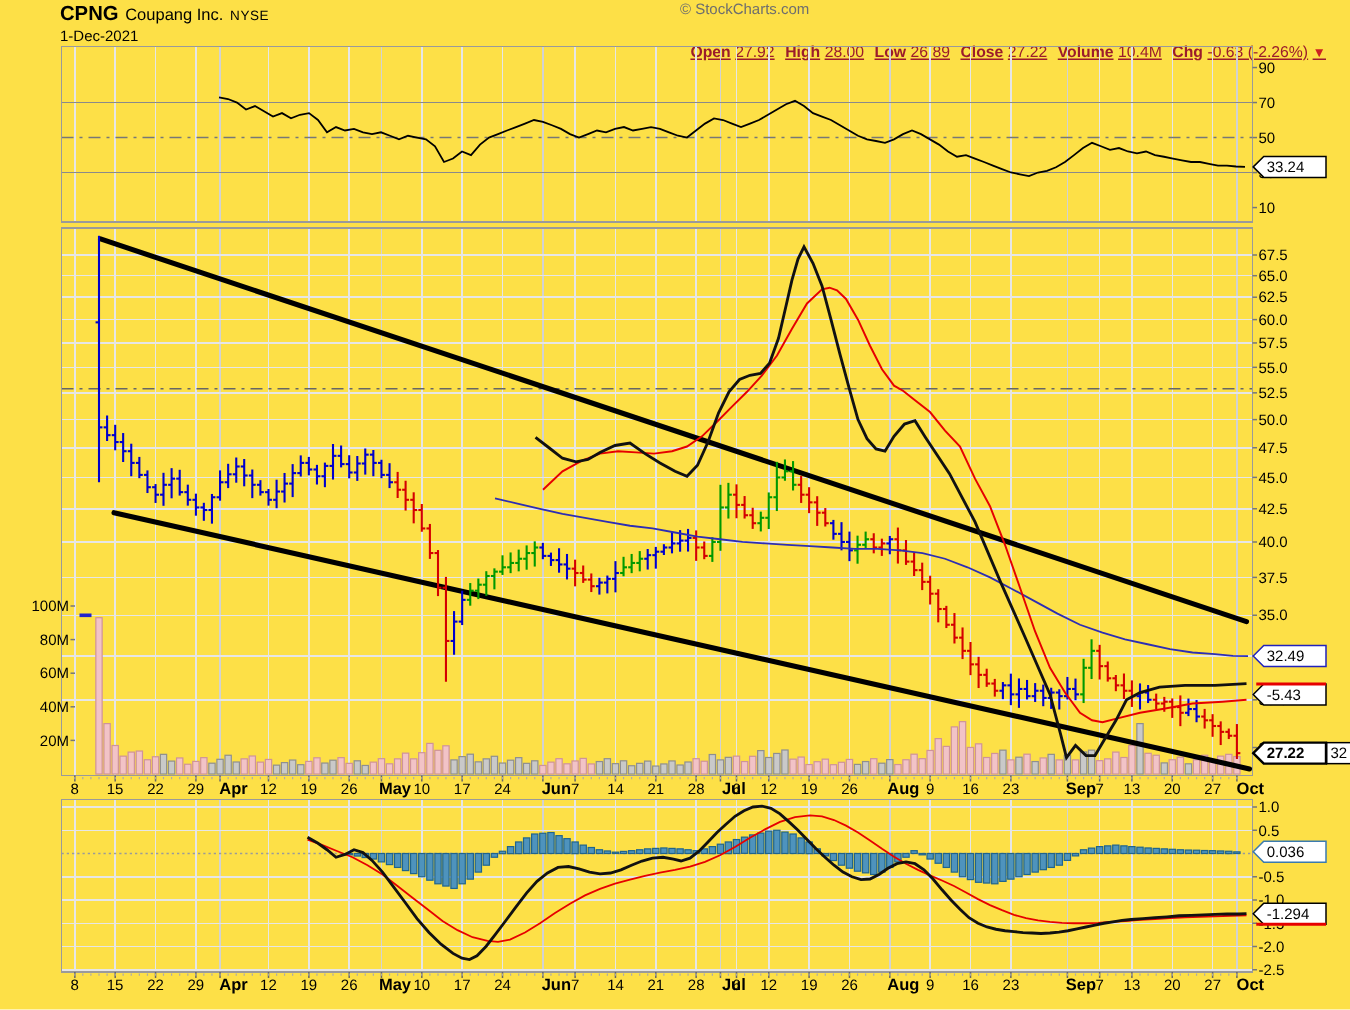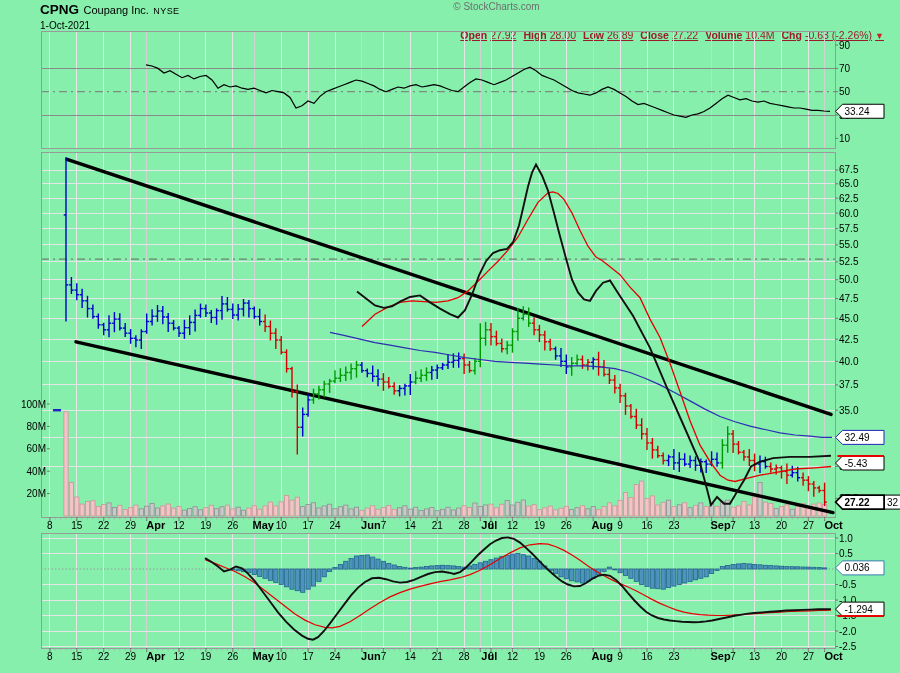--- a/index.html
+++ b/index.html
@@ -1,16 +1,16 @@
 <!DOCTYPE html>
 <html><head>
 <meta charset="utf-8">
 <style>
   html,body{margin:0;padding:0;background:#fff;}
-  .chart{position:relative;width:900px;height:673px;background:#86efac;overflow:hidden;
+  .chart{position:relative;width:900px;height:673px;background:#fde047;overflow:hidden;
          font-family:"Liberation Sans",sans-serif;color:#000;}
   .hdr-left{position:absolute;left:40px;top:2px;line-height:13px;white-space:nowrap;}
   .sym{font-weight:bold;font-size:13.5px;}
   .co{font-size:11px;}
   .exch{font-size:9px;letter-spacing:.4px;}
   .date{font-size:10px;margin-top:1px;}
   .hdr-right{position:absolute;right:16px;top:1px;text-align:left;white-space:nowrap;}
   .copy{font-size:10px;color:#6e6e6e;}
   .quote{font-size:10.5px;margin-top:17px;text-decoration:underline;}
   .quote .ql{font-weight:bold;margin-left:7px;}
@@ -19,21 +19,21 @@
   svg text{font-family:"Liberation Sans",sans-serif;}
 </style>
 </head>
 <body>
 
 <div class="chart">
   <div class="hdr-left">
     <div><span class="sym">CPNG</span>
       <span class="co">Coupang Inc.</span>
       <span class="exch">NYSE</span></div>
-    <div class="date">1-Oct-2021</div>
+    <div class="date">1-Dec-2021</div>
   </div>
   <div class="hdr-right">
     <div class="copy">© StockCharts.com</div>
     <div class="quote" id="quote-row" style="color: rgb(155, 28, 44);"><span class="ql">Open</span><span class="qv">27.92</span><span class="ql">High</span><span class="qv">28.00</span><span class="ql">Low</span><span class="qv">26.89</span><span class="ql">Close</span><span class="qv">27.22</span><span class="ql">Volume</span><span class="qv">10.4M</span><span class="ql">Chg</span><span class="qv">-0.63 (-2.26%)</span><span class="tri" style="color: rgb(204, 34, 34);">▼</span></div>
   </div>
   <svg id="chart-svg" width="900" height="673" style="position: absolute; left: 0px; top: 0px;">
       <line x1="49.9" y1="31" x2="49.9" y2="148" stroke="#e6e6e6" stroke-width="1" shape-rendering="crispEdges"></line>
       <line x1="49.9" y1="152" x2="49.9" y2="517" stroke="#e6e6e6" stroke-width="1" shape-rendering="crispEdges"></line>
       <line x1="49.9" y1="533" x2="49.9" y2="648" stroke="#e6e6e6" stroke-width="1" shape-rendering="crispEdges"></line>
       <line x1="76.8" y1="31" x2="76.8" y2="148" stroke="#e6e6e6" stroke-width="1" shape-rendering="crispEdges"></line>

